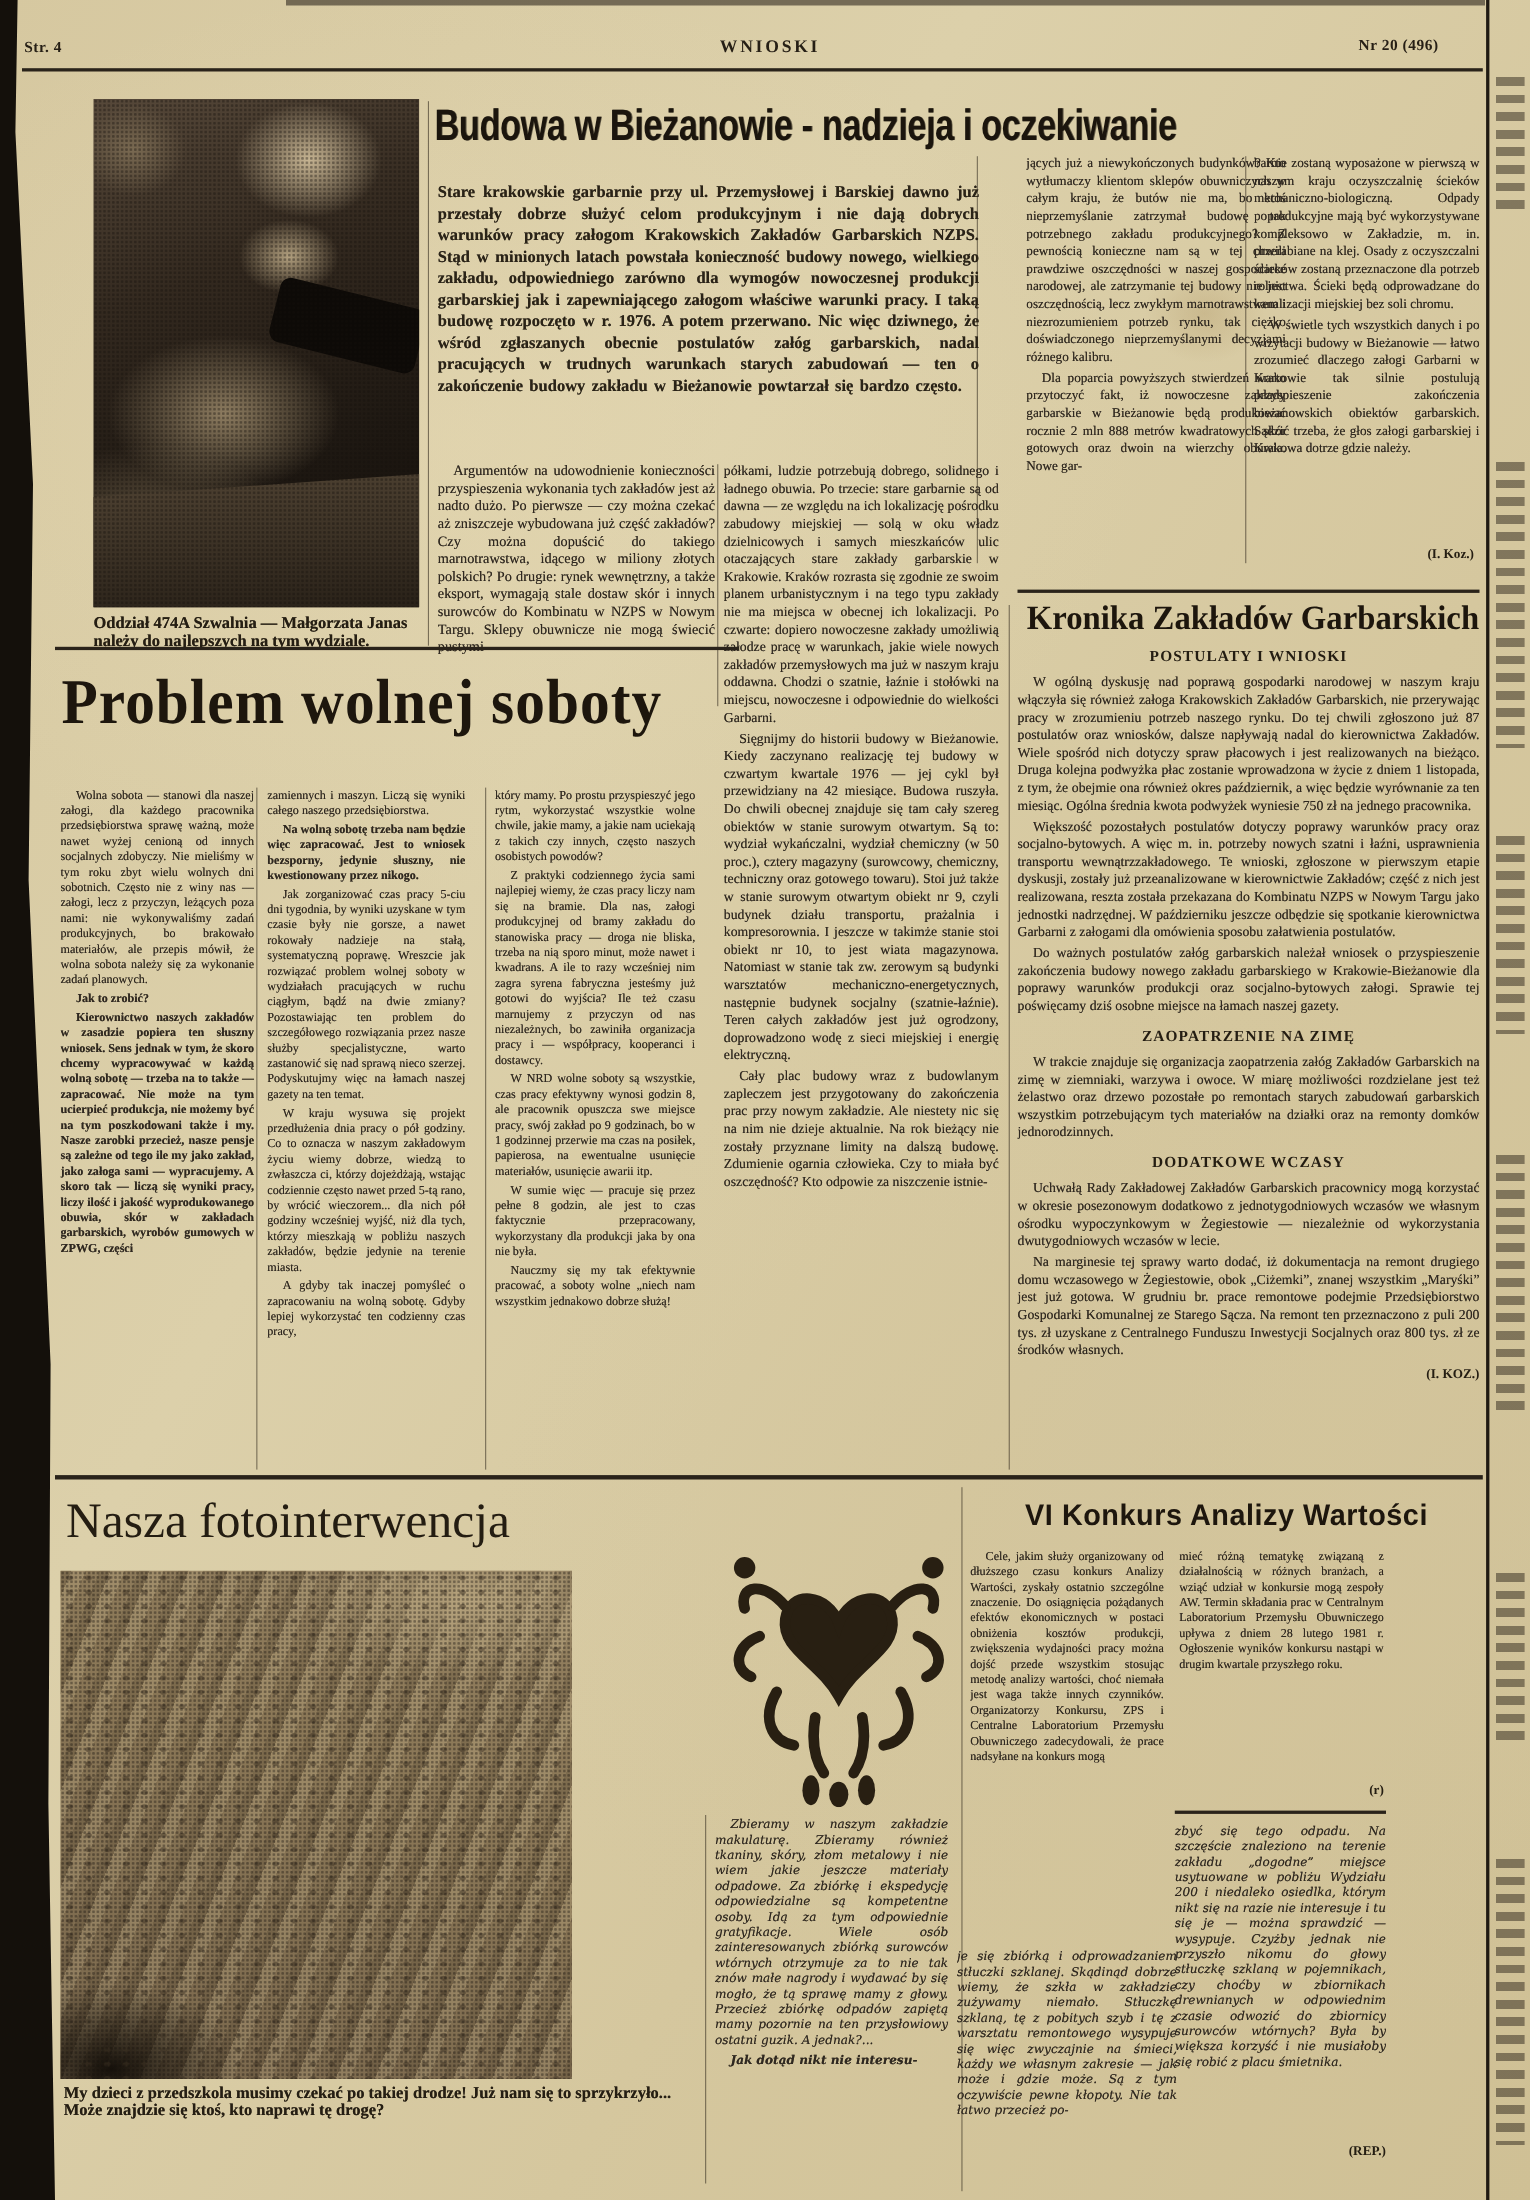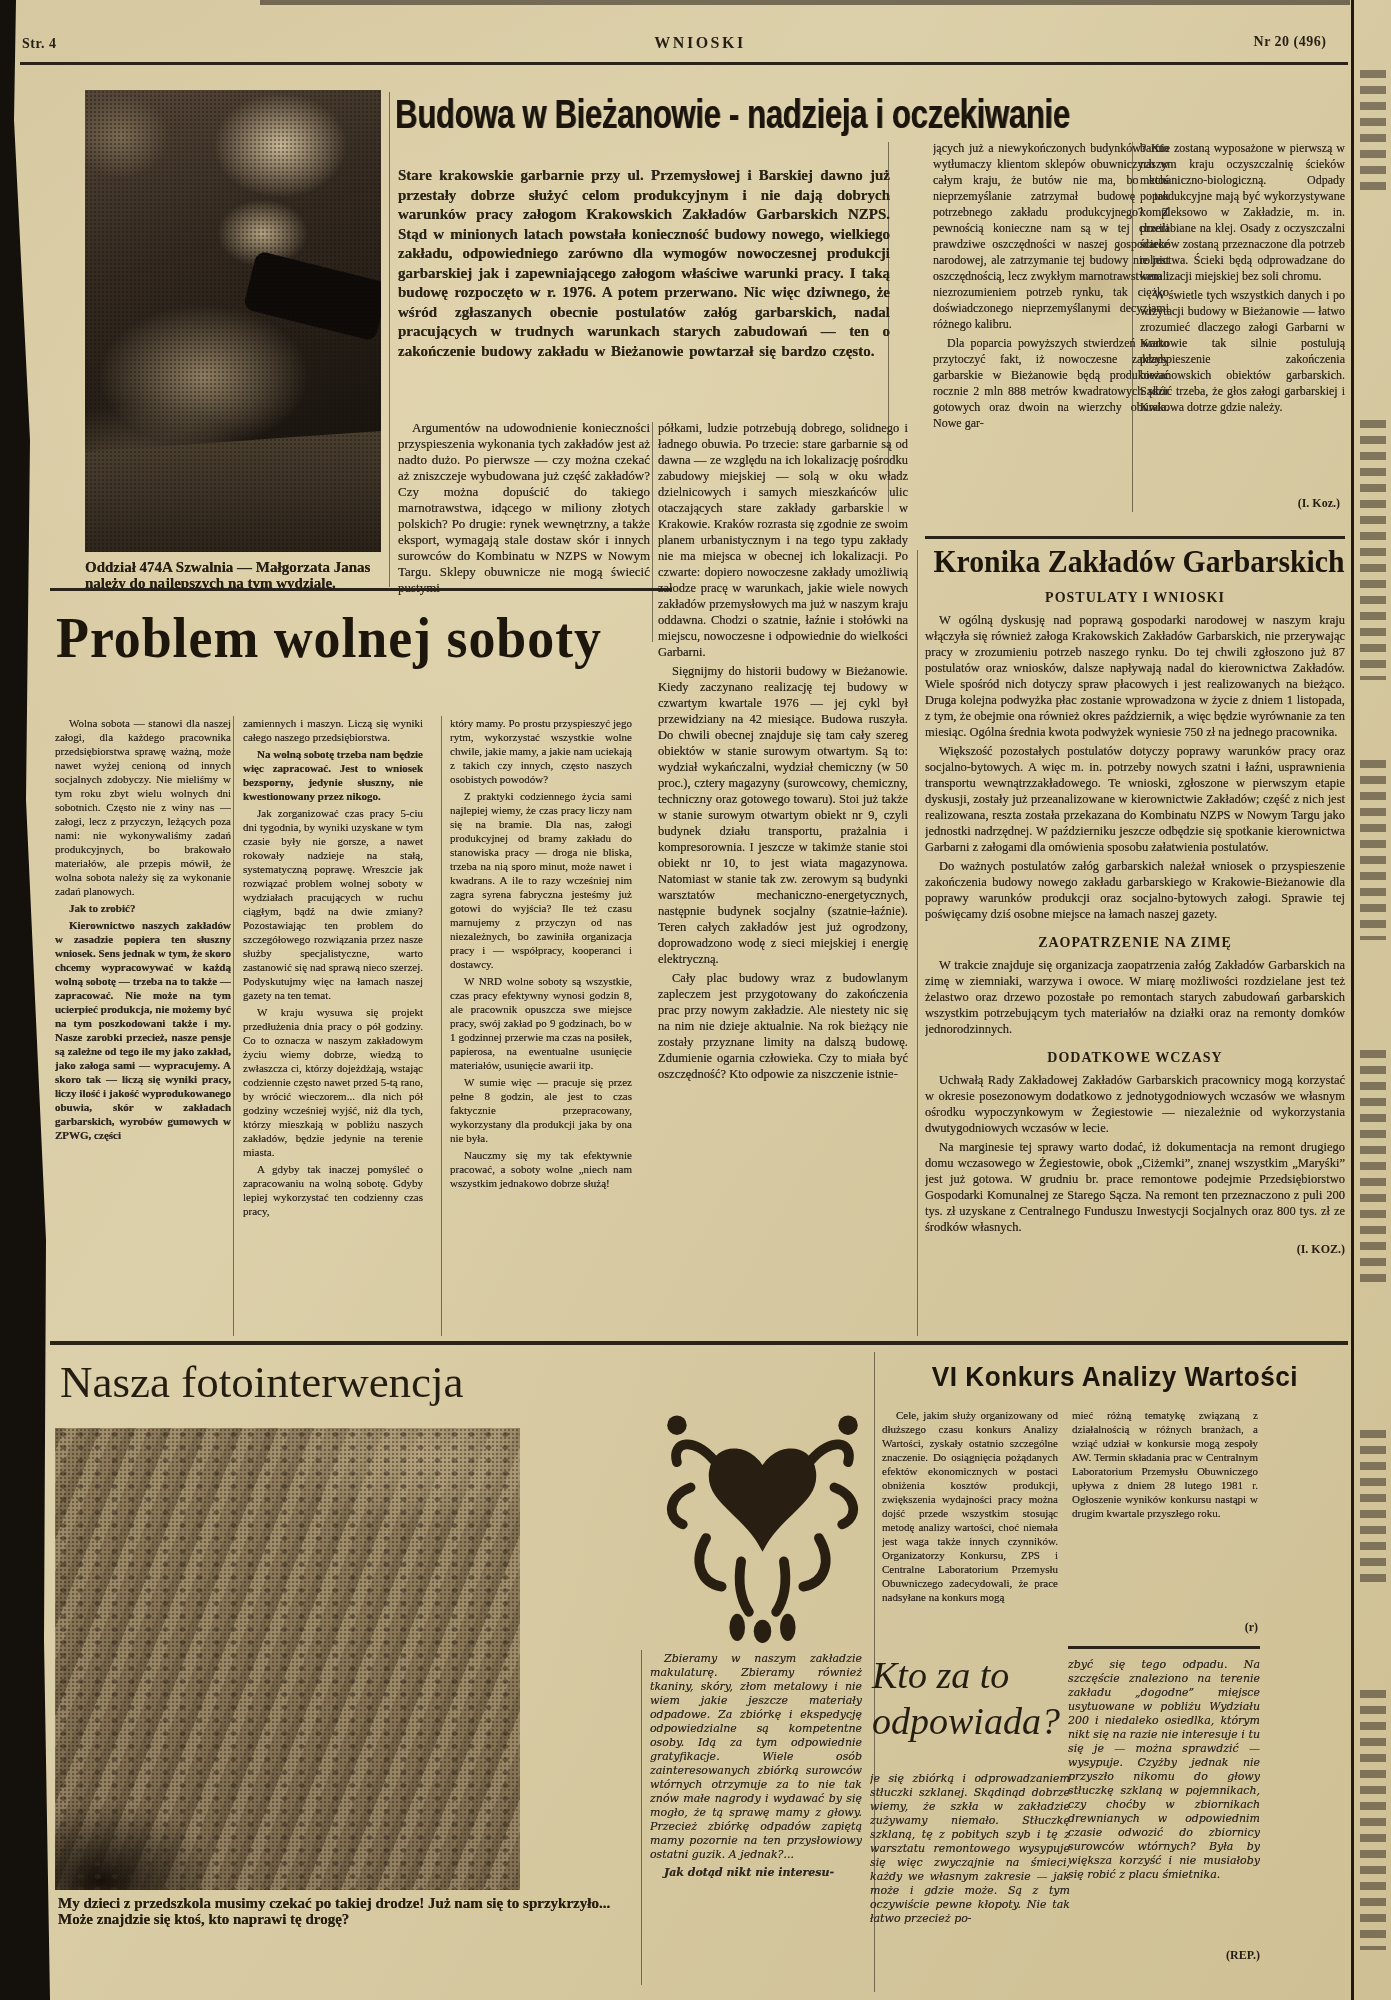--- a/index.html
+++ b/index.html
@@ -89,21 +89,21 @@
   <div class="abs rfrag" style="top:70px;height:120px;"></div>
   <div class="abs rfrag" style="top:420px;height:260px;"></div>
   <div class="abs rfrag" style="top:760px;height:180px;"></div>
   <div class="abs rfrag" style="top:1050px;height:240px;"></div>
   <div class="abs rfrag" style="top:1430px;height:160px;"></div>
   <div class="abs rfrag" style="top:1690px;height:260px;"></div>
   <div class="abs stain"></div>
 
   <div class="abs hdr" style="left:22px;top:36px;text-align:right;">Str. 4</div>
   <div class="abs hdr masthead" style="left:600px;top:34px;width:200px;text-align:center;">WNIOSKI</div>
-  <div class="abs hdr" style="left:1235px;top:34px;width:110px;text-align:center;">Nr 20 (496)</div>
+  <div class="abs hdr" style="left:1235px;top:34px;width:110px;text-align:left;">Nr 20 (496)</div>
   <div class="abs hrule" style="left:20px;top:62px;width:1328px;"></div>
 
   <div class="abs photo photo1" style="left:85px;top:90px;width:296px;height:462px;">
     <div class="p1-table"></div>
     <div class="p1-arm"></div>
   </div>
   <div class="abs caption" style="left:85px;top:560px;width:305px;">Oddział 474A Szwalnia — Małgorzata Janas należy do najlepszych na tym wydziale.</div>
   <div class="abs vrule" style="left:389px;top:92px;height:495px;"></div>
 
   <h1 class="abs head-budowa" style="left:395px;top:92px;margin:0;">Budowa w Bieżanowie - nadzieja i oczekiwanie</h1>
@@ -209,24 +209,20 @@
       <p>Cele, jakim służy organizowany od dłuższego czasu konkurs Analizy Wartości, zyskały ostatnio szczególne znaczenie. Do osiągnięcia pożądanych efektów ekonomicznych w postaci obniżenia kosztów produkcji, zwiększenia wydajności pracy można dojść przede wszystkim stosując metodę analizy wartości, choć niemała jest waga także innych czynników. Organizatorzy Konkursu, ZPS i Centralne Laboratorium Przemysłu Obuwniczego zadecydowali, że prace nadsyłane na konkurs mogą</p>
     </div>
   <div class="abs col s11 nofi" style="left:1072px;top:1408px;width:186px;height:226px;">
       <p>mieć różną tematykę związaną z działalnością w różnych branżach, a wziąć udział w konkursie mogą zespoły AW. Termin składania prac w Centralnym Laboratorium Przemysłu Obuwniczego upływa z dniem 28 lutego 1981 r. Ogłoszenie wyników konkursu nastąpi w drugim kwartale przyszłego roku.</p>
     </div>
   <div class="abs byline" style="left:1140px;top:1616px;width:118px;">(r)</div>
   <div class="abs vrule" style="left:874px;top:1352px;height:640px;"></div>
   <div class="abs vrule" style="left:641px;top:1650px;height:335px;"></div>
   <div class="abs hrule" style="left:1068px;top:1646px;width:192px;"></div>
 
-  <div class="abs head-kto" style="left:872px;top:1652px;">
-    <div>Kto za to</div>
-    <div>odpowiada?</div>
-  </div>
   <div class="abs col s11 italic-col kto-c1" style="left:650px;top:1652px;width:212px;height:330px;">
       <p>Zbieramy w naszym zakładzie makulaturę. Zbieramy również tkaniny, skóry, złom metalowy i nie wiem jakie jeszcze materiały odpadowe. Za zbiórkę i ekspedycję odpowiedzialne są kompetentne osoby. Idą za tym odpowiednie gratyfikacje. Wiele osób zainteresowanych zbiórką surowców wtórnych otrzymuje za to nie tak znów małe nagrody i wydawać by się mogło, że tą sprawę mamy z głowy. Przecież zbiórkę odpadów zapiętą mamy pozornie na ten przysłowiowy ostatni guzik. A jednak?...</p>
       <p>Jak dotąd nikt nie interesu-</p>
     </div>
   <div class="abs col s11 italic-col nofi" style="left:870px;top:1772px;width:200px;height:212px;">
       <p>je się zbiórką i odprowadzaniem stłuczki szklanej. Skądinąd dobrze wiemy, że szkła w zakładzie zużywamy niemało. Stłuczkę szklaną, tę z pobitych szyb i tę z warsztatu remontowego wysypuje się więc zwyczajnie na śmieci, każdy we własnym zakresie — jak może i gdzie może. Są z tym oczywiście pewne kłopoty. Nie tak łatwo przecież po-</p>
     </div>
   <div class="abs col s11 italic-col nofi" style="left:1068px;top:1658px;width:192px;height:300px;">
       <p>zbyć się tego odpadu. Na szczęście znaleziono na terenie zakładu „dogodne” miejsce usytuowane w pobliżu Wydziału 200 i niedaleko osiedlka, którym nikt się na razie nie interesuje i tu się je — można sprawdzić — wysypuje. Czyżby jednak nie przyszło nikomu do głowy stłuczkę szklaną w pojemnikach, czy choćby w zbiornikach drewnianych w odpowiednim czasie odwozić do zbiornicy surowców wtórnych? Była by większa korzyść i nie musiałoby się robić z placu śmietnika.</p>
     </div>

